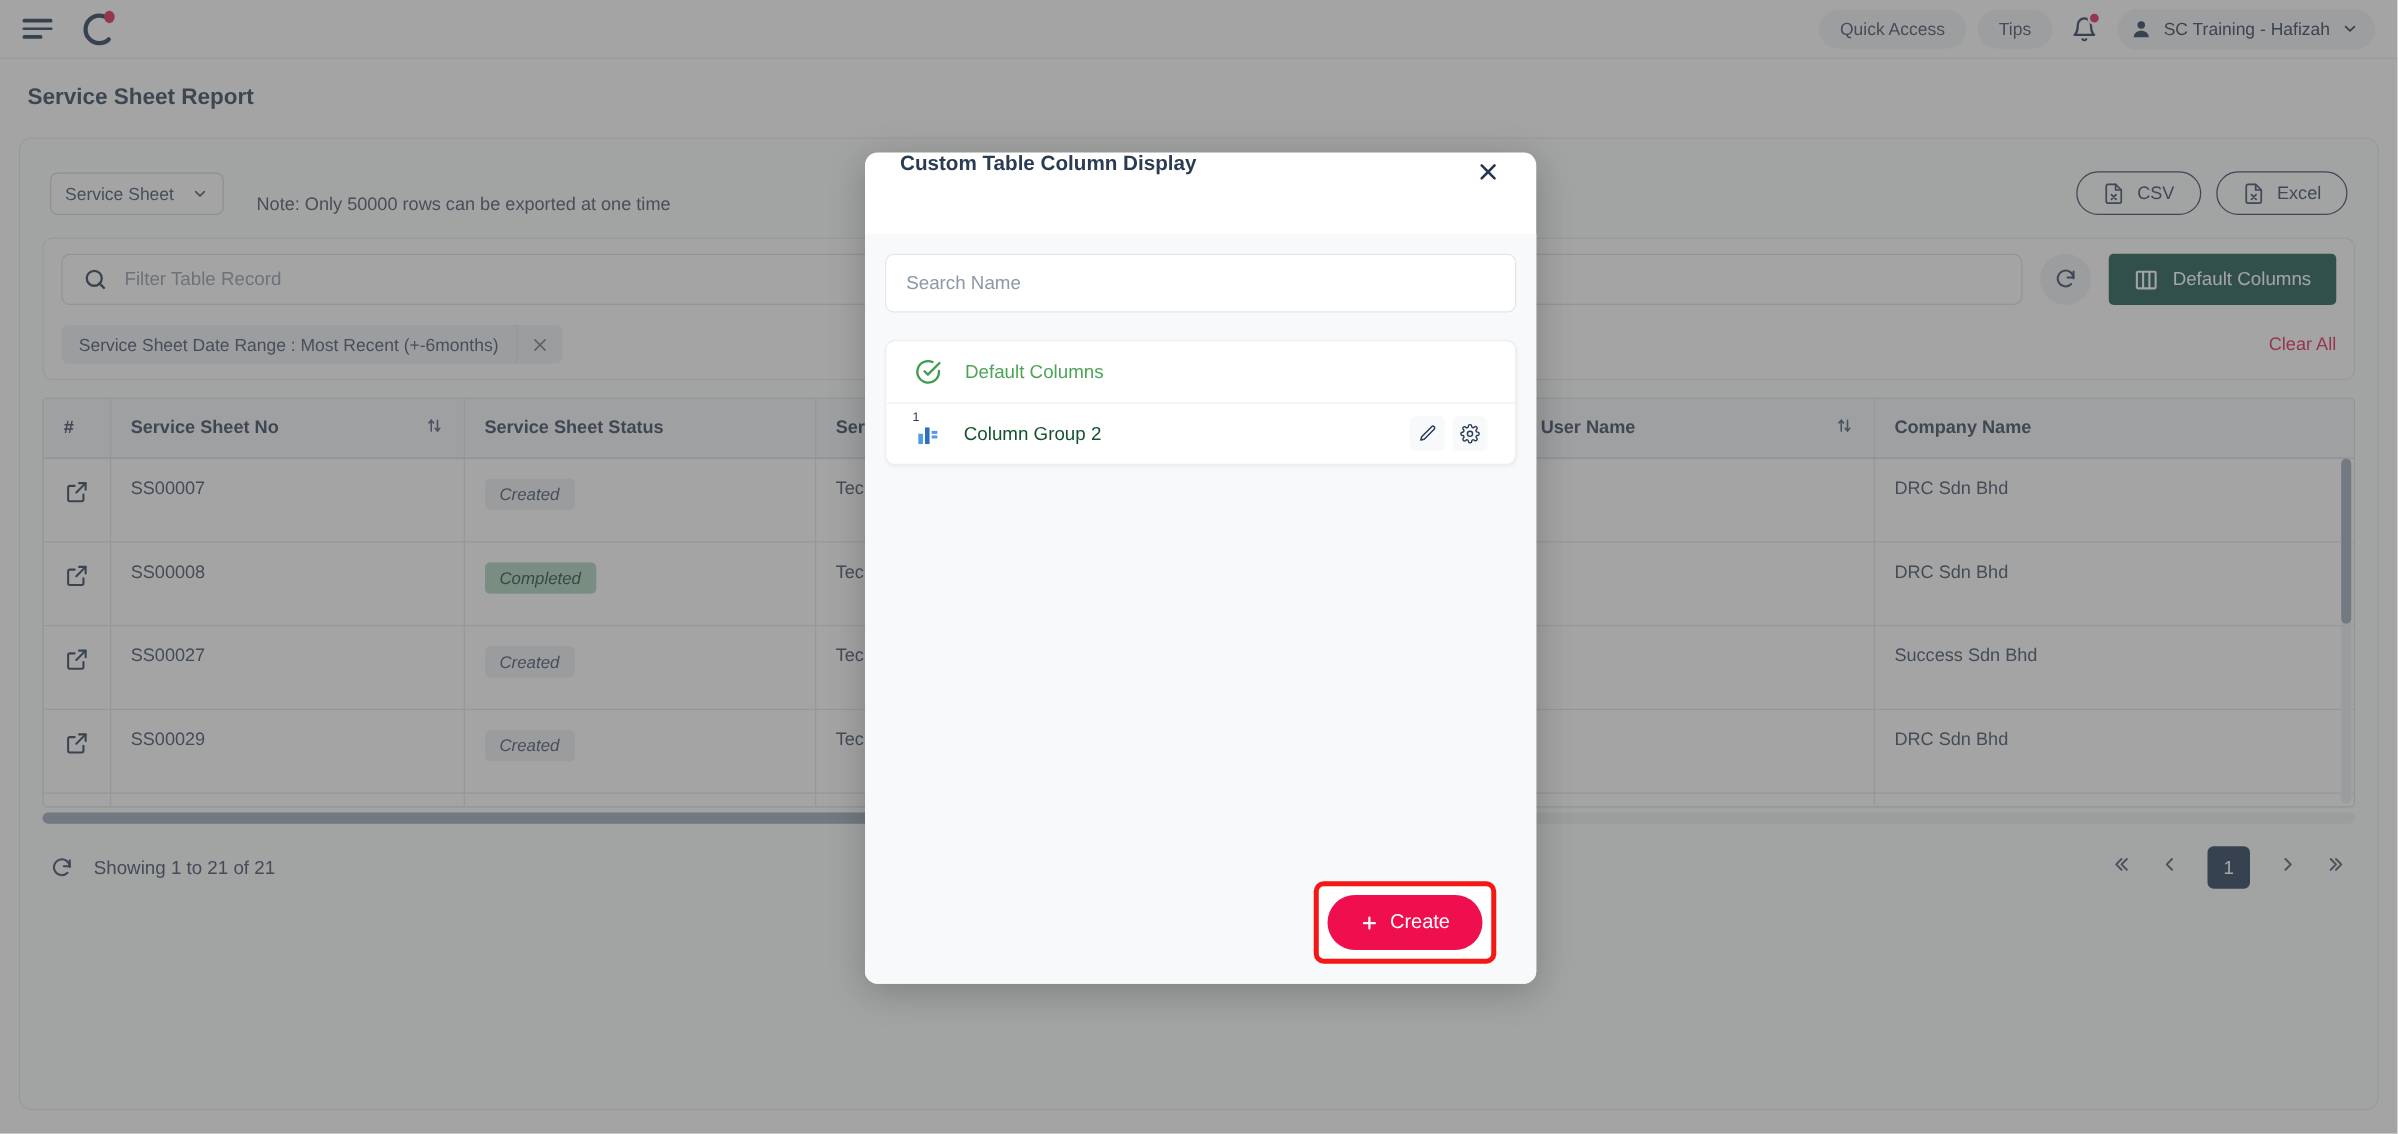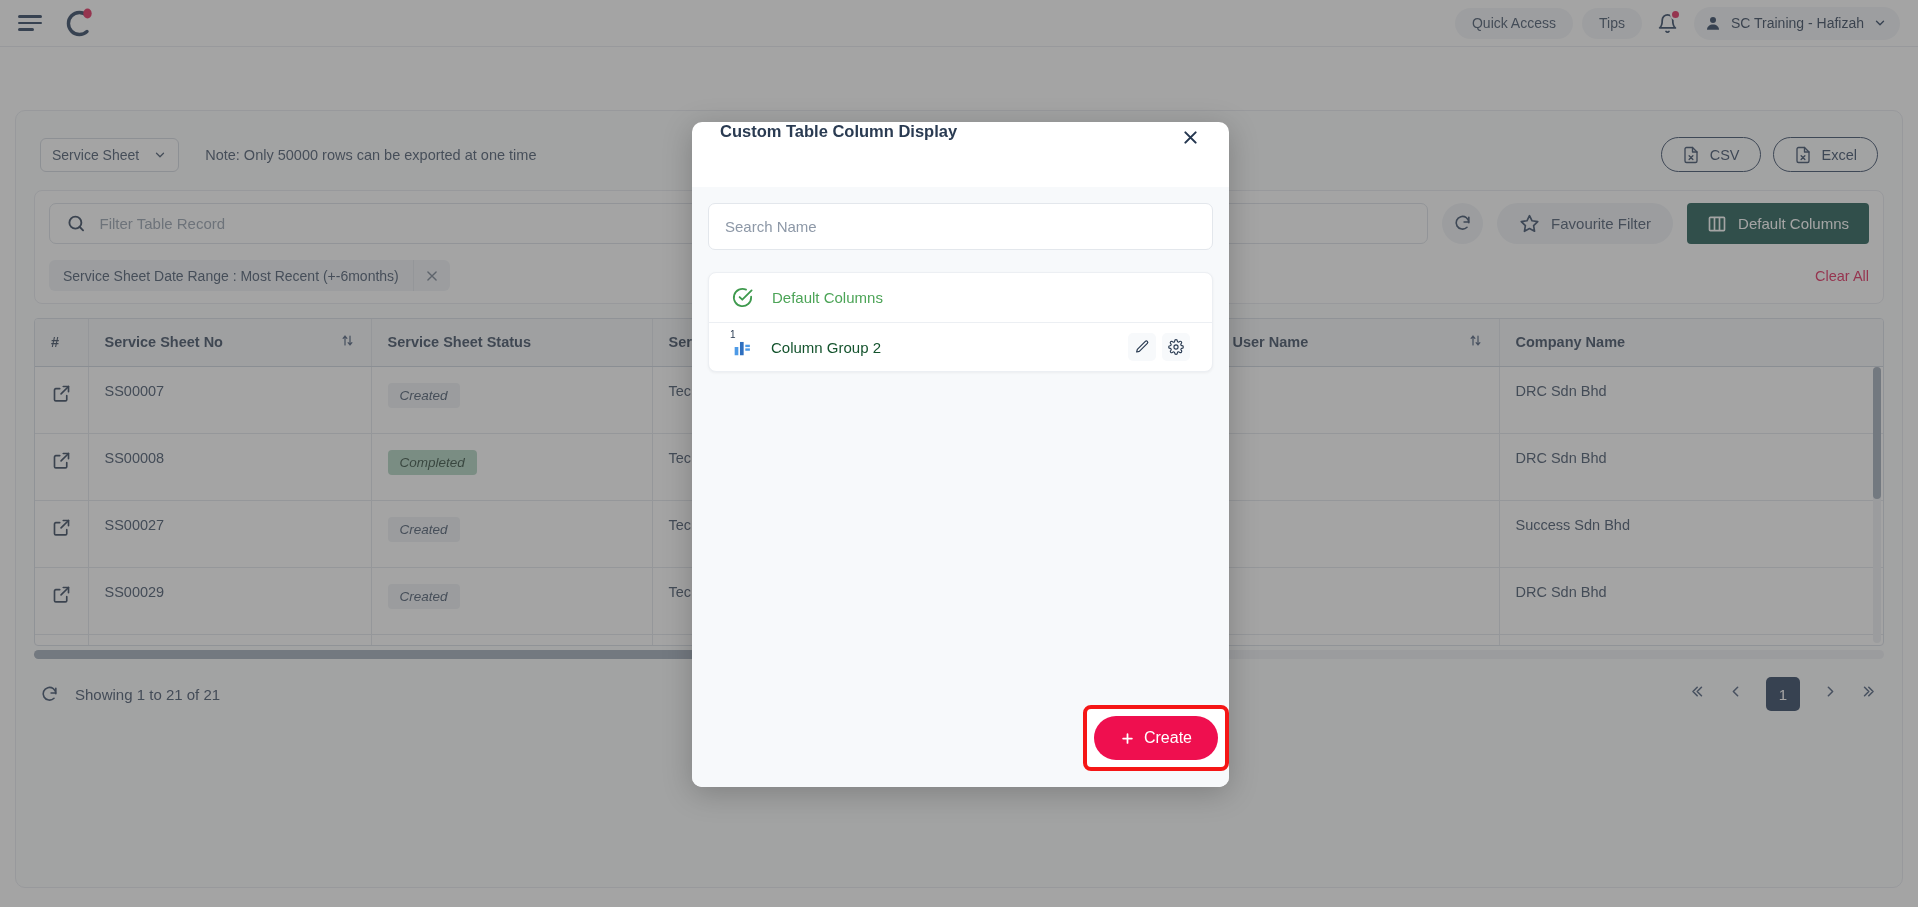--- a/index.html
+++ b/index.html
@@ -52,21 +52,21 @@
     font-size:18px; font-weight:bold; color:#2a3b52;
     padding:20px 0 0 22px;
   }
 
   
   .card {
     position:absolute; left:15px; top:110px; width:1888px; height:778px;
     background:#fbfcfd; border:1px solid #e6e9ee; border-radius:10px;
   }
   .card-toolbar {
-    display:flex; align-items:center; padding:26px 24px 0 24px;
+    display:flex; align-items:flex-end; padding:26px 24px 0 24px;
   }
   .select-box {
     border:1px solid #cfd5dd; border-radius:6px; height:34px;
     display:flex; align-items:center; gap:14px; padding:0 11px;
     font-size:14px; color:#3b4c63; background:#fff; cursor:pointer;
   }
   .note-text { font-size:14.5px; color:#3c4d63; margin-left:26px;}
   .toolbar-right { margin-left:auto; display:flex; gap:12px;}
   .outline-btn {
     border:1.4px solid #2b3f5c; border-radius:20px; height:35px;
@@ -219,21 +219,21 @@
   .group-item + .group-item { border-top:1px solid #eceff3; }
   .group-label { font-size:15px; color:#14532d; }
   .group-label.active { color:#4ca457; }
   .group-actions { margin-left:auto; display:flex; gap:6px; }
   .act-btn {
     width:28px; height:28px; border-radius:5px; background:#f7f9fb;
     display:flex; align-items:center; justify-content:center; cursor:pointer;
     color:#2a3b52;
   }
   .modal-footer {
-    position:absolute; right:0; bottom:16px;text-decoration:underline;
+    position:absolute; right:32px; bottom:16px;text-decoration:underline;
   }
   .create-highlight {
     border:4px solid #f51616; border-radius:8px; padding:7px;
     background:#ffffff; display:inline-block;
   }
   .create-btn {
     background:#ef0f4f; color:#fff; border:none; border-radius:22px;
     height:44px; padding:0 26px; font-size:16px; cursor:pointer;
     display:flex; align-items:center; gap:9px;
     font-family:"Liberation Sans", sans-serif;
@@ -279,20 +279,21 @@
             <path d="M4 21c0-4.4 3.6-7 8-7s8 2.6 8 7z"></path>
           </svg>
           <span>SC Training - Hafizah</span>
           <svg width="14" height="14" viewBox="0 0 24 24" fill="none" stroke="#1d3353" stroke-width="2.4" stroke-linecap="round" stroke-linejoin="round">
             <path d="M6 9l6 6 6-6"></path>
           </svg>
         </div>
       </div>
     </div>
 
+    <div class="page-title">Service Sheet Report</div>
 
     <div class="card">
 
       <div class="card-toolbar">
         <div class="select-box">
           <span>Service Sheet</span>
           <svg width="14" height="14" viewBox="0 0 24 24" fill="none" stroke="#3b4c63" stroke-width="2.2" stroke-linecap="round" stroke-linejoin="round">
             <path d="M6 9l6 6 6-6"></path>
           </svg>
         </div>
@@ -325,26 +326,20 @@
               <circle cx="11" cy="11" r="7"></circle>
               <path d="M20 20l-4.2-4.2"></path>
             </svg>
             <input type="text" placeholder="Filter Table Record" style="">
           </div>
           <div class="icon-round">
             <svg width="19" height="19" viewBox="0 0 24 24" fill="none" stroke="#2b3f5c" stroke-width="2" stroke-linecap="round" stroke-linejoin="round">
               <path d="M20 11a8 8 0 1 0-2.3 5.7"></path>
               <path d="M20 4v6h-6"></path>
             </svg>
-          </div>
-          <div class="fav-btn">
-            <svg width="21" height="21" viewBox="0 0 24 24" fill="none" stroke="#2b3f5c" stroke-width="1.9" stroke-linejoin="round">
-              <path d="M12 3l2.9 5.9 6.5.9-4.7 4.6 1.1 6.5L12 17.8 6.2 20.9l1.1-6.5L2.6 9.8l6.5-.9z"></path>
-            </svg>
-            <span>Favourite Filter</span>
           </div>
           <div class="cols-btn">
             <svg width="20" height="20" viewBox="0 0 24 24" fill="none" stroke="#ffffff" stroke-width="2">
               <rect x="3" y="4" width="18" height="16" rx="1"></rect>
               <path d="M9 4v16M15 4v16"></path>
             </svg>
             <span>Default Columns</span>
           </div>
         </div>
 

